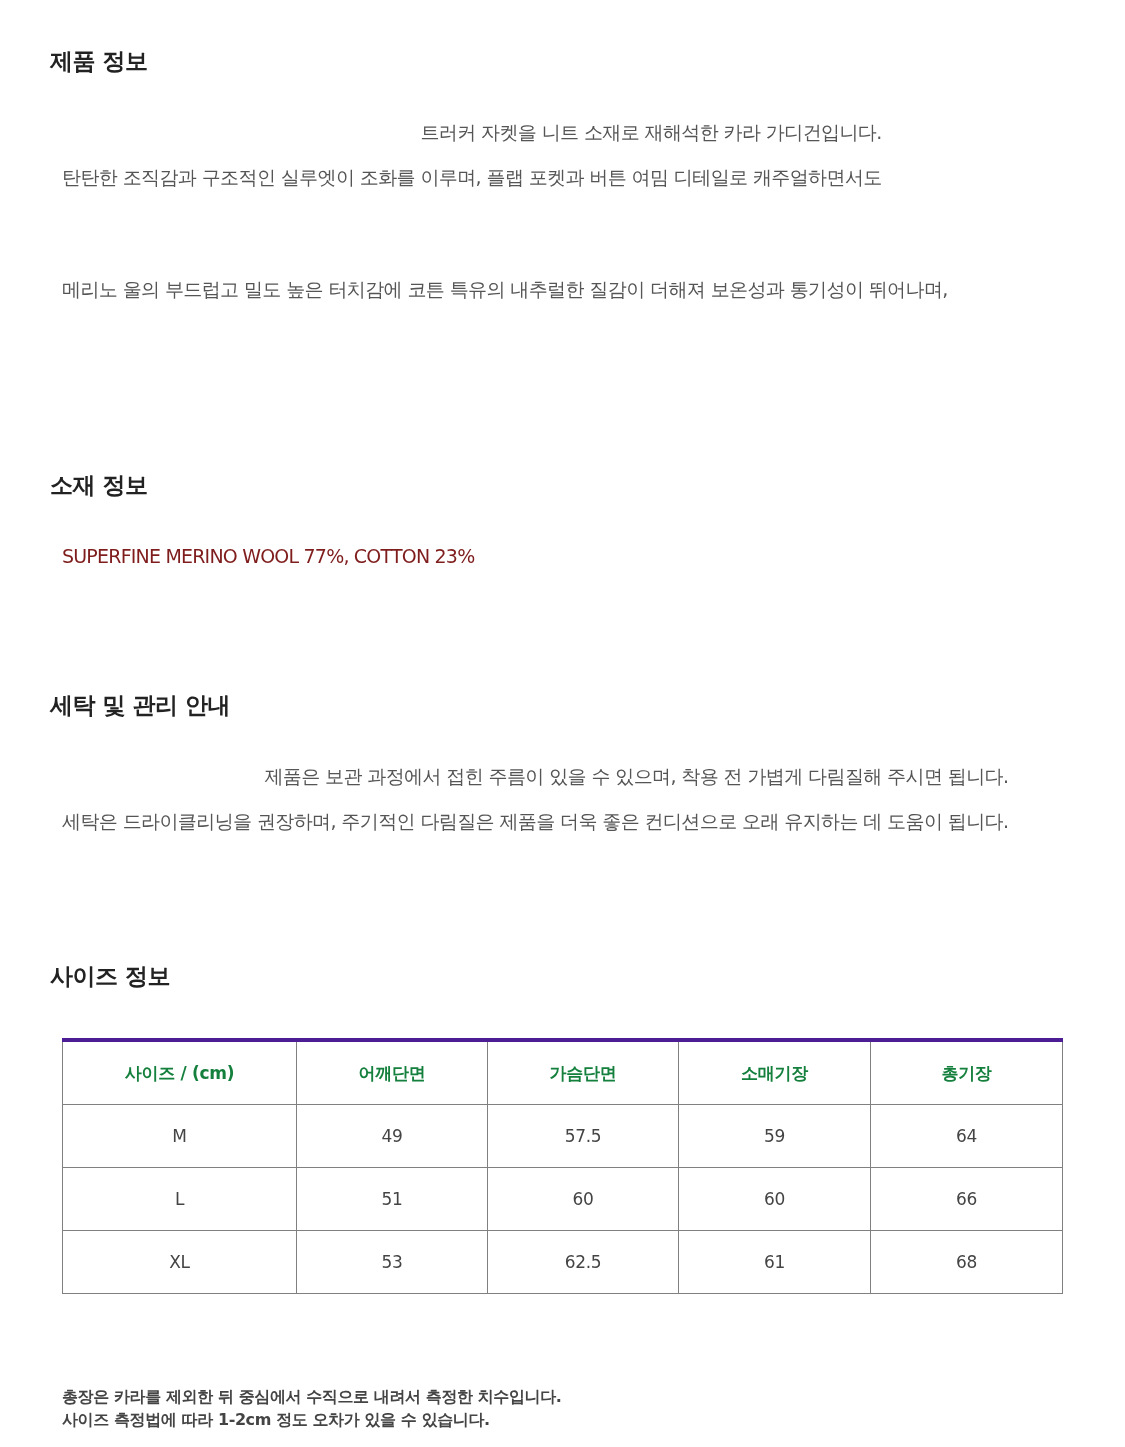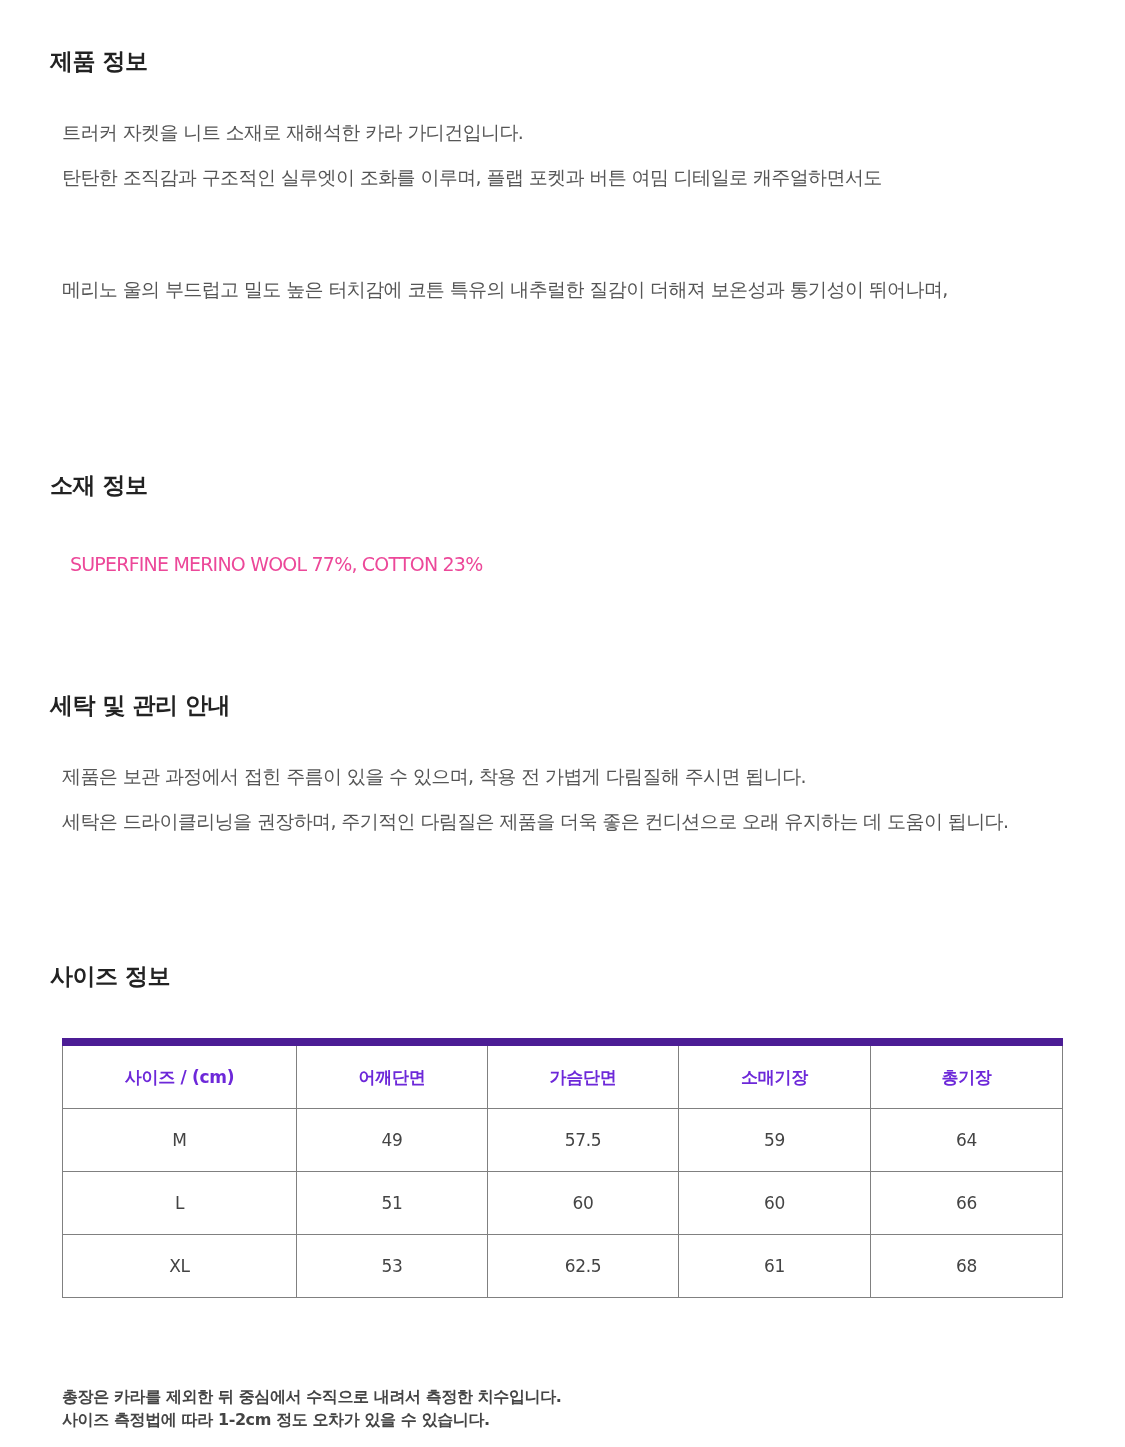--- a/index.html
+++ b/index.html
@@ -27,29 +27,30 @@
     }
     .para {
       position: absolute;
       left: 62px;
       margin: 0;
       font-size: 19px;
       color: #555555;
       letter-spacing: -0.6px;
       line-height: 45px;
       white-space: nowrap;
+      text-align: right;
     }
     .para .line { display: block; }
     .material {
       position: absolute;
       left: 62px;
       top: 541px;
-      margin: 8px;
+      margin: 0;
       font-size: 19px;
-      color: #ec4899;
+      color: #7f1d1d;
       letter-spacing: -0.8px;
       line-height: 30px;
       white-space: nowrap;
     }
     table.size-table {
       position: absolute;
       left: 62px;
       top: 1038px;
       width: 1000px;
       border-collapse: collapse;
@@ -61,23 +62,23 @@
       border: 1.5px solid #808080;
       text-align: center;
       vertical-align: middle;
       font-size: 17px;
       color: #444444;
       font-weight: normal;
       padding: 0;
       letter-spacing: -0.3px;
     }
     table.size-table tr.head th {
-      border-top: 8px solid #4c1d95;
+      border-top: 4px solid #4c1d95;
       height: 62px;
-      color: #6d28d9;
+      color: #15803d;
       font-weight: bold;
       font-size: 17px;
     }
     table.size-table tr.row td {
       height: 62px;
     }
     .notes {
       position: absolute;
       left: 62px;
       top: 1385px;

